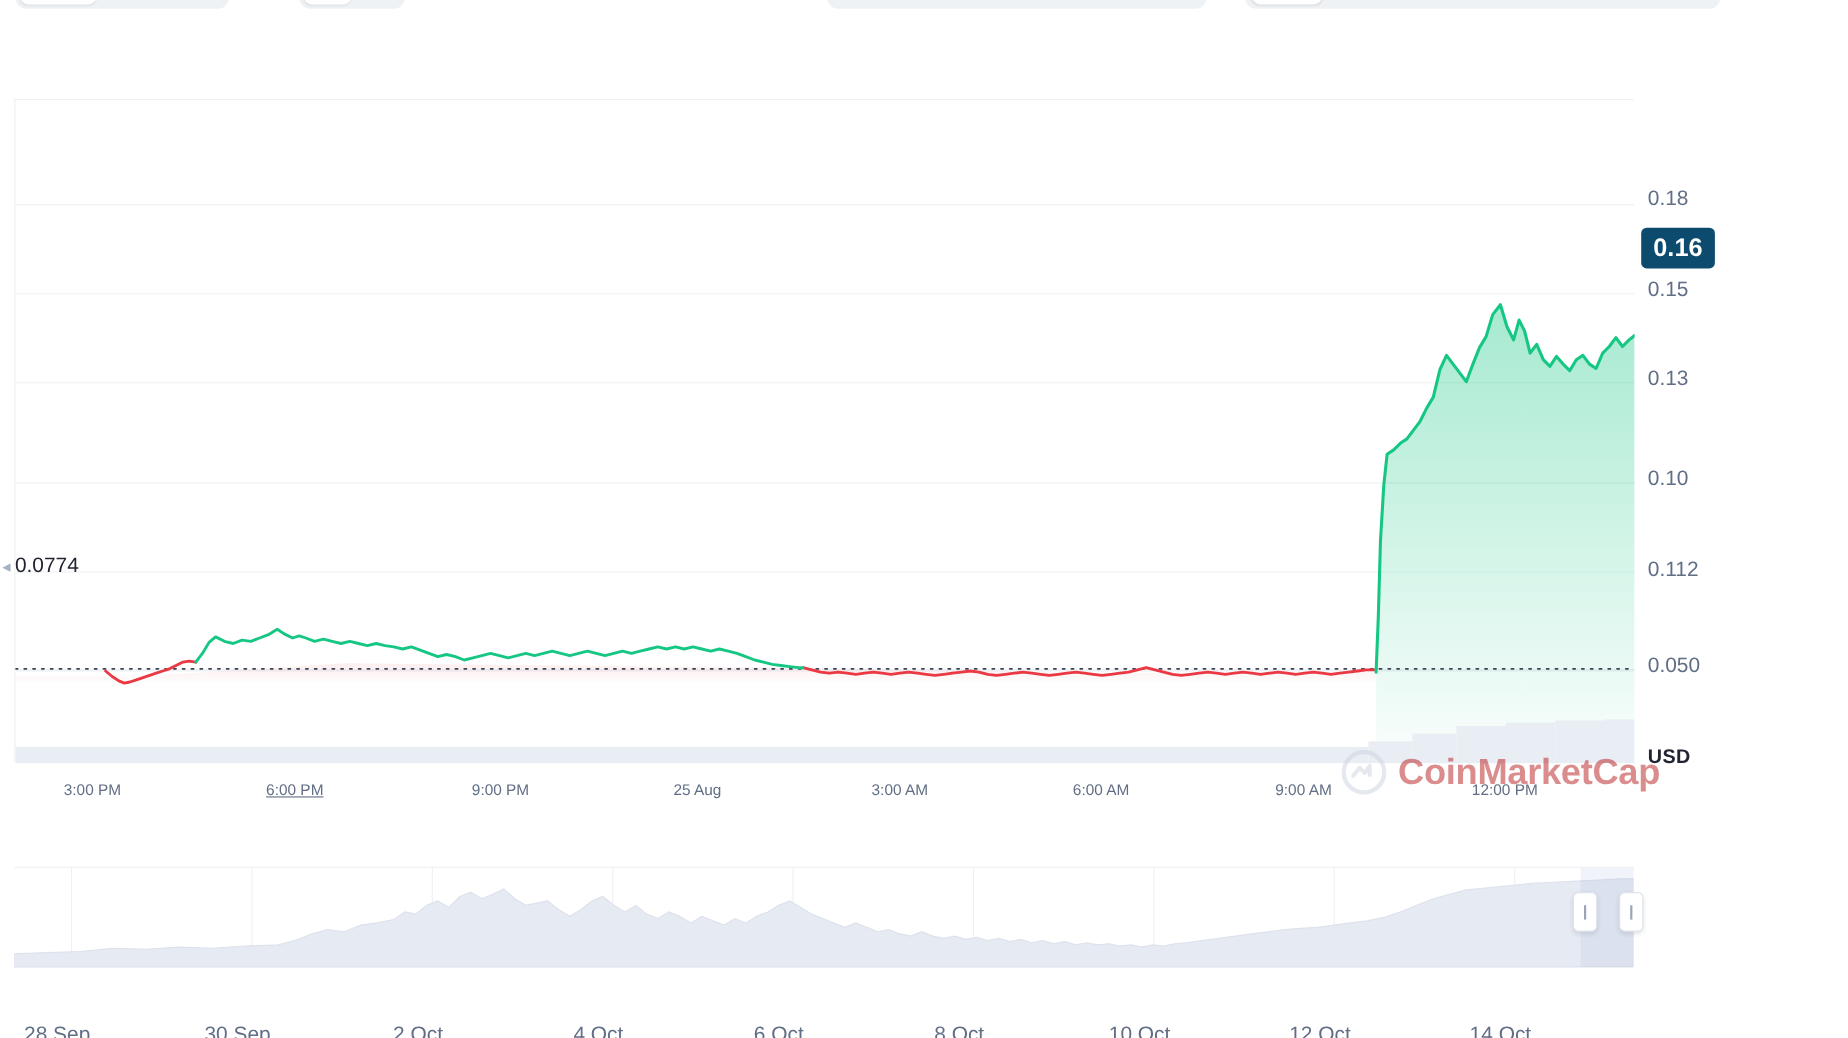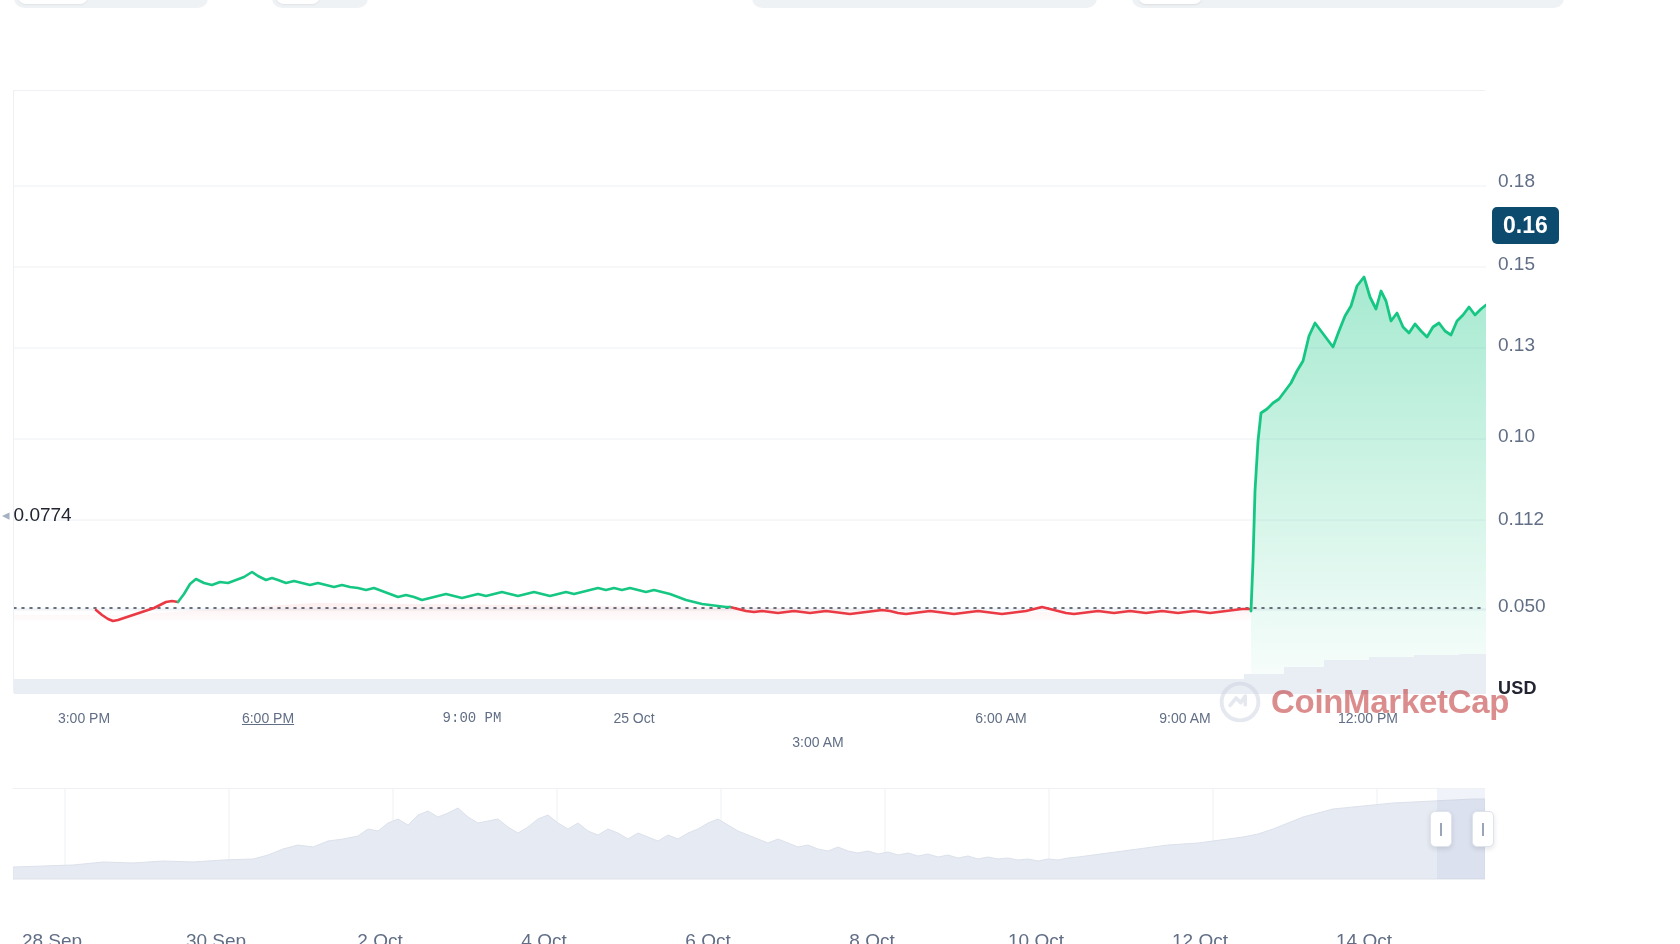--- a/index.html
+++ b/index.html
@@ -391,23 +391,23 @@
     <div class="y-label" style="top:244px;">0.13</div>
     <div class="y-label" style="top:335px;">0.10</div>
     <div class="y-label" style="top:418px;">0.112</div>
     <div class="y-label" style="top:505px;">0.050</div>
   </div>
   <div class="usd-label" style="position:absolute;left:1498px;top:678px;">USD</div>
 
   <div class="x-axis">
     <div class="x-label" style="left:84px;">3:00 PM</div>
     <div class="x-label" style="left:268px;text-decoration:underline;">6:00 PM</div>
-    <div class="x-label" style="left:472px;font-family:Liberation Mono, monospace;">9:00 PM</div>
-    <div class="x-label" style="left:634px;">25 Oct</div>
-    <div class="x-label" style="left:818px;margin-top:24px;">3:00 AM</div>
+    <div class="x-label" style="left:455px;">9:00 PM</div>
+    <div class="x-label" style="left:634px;">25 Aug</div>
+    <div class="x-label" style="left:818px;">3:00 AM</div>
     <div class="x-label" style="left:1001px;">6:00 AM</div>
     <div class="x-label" style="left:1185px;">9:00 AM</div>
     <div class="x-label" style="left:1368px;">12:00 PM</div>
   </div>
 
   <div class="navigator">
     <svg class="nav-svg" width="1472" height="90" viewBox="0 0 1472 90">
       <g stroke="#eef0f4" stroke-width="1">
         <line x1="52" y1="0" x2="52" y2="90"></line>
         <line x1="216" y1="0" x2="216" y2="90"></line>

